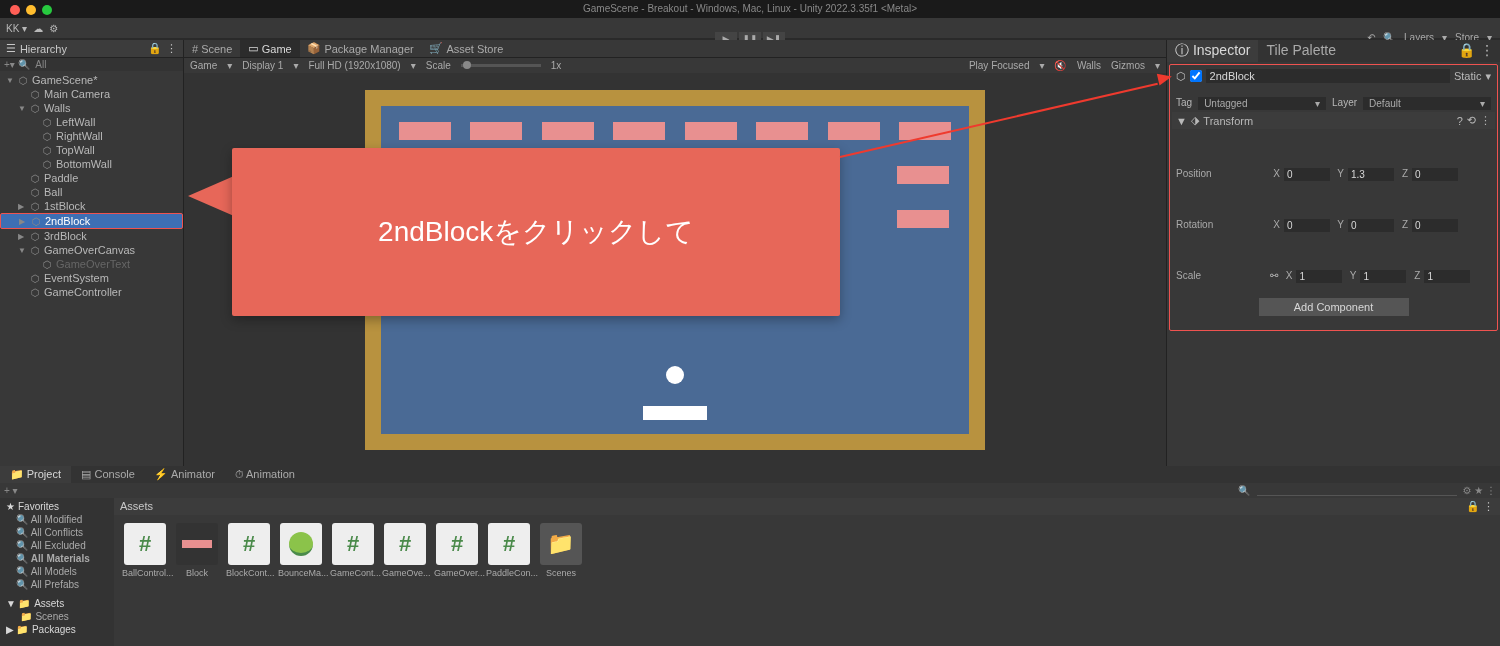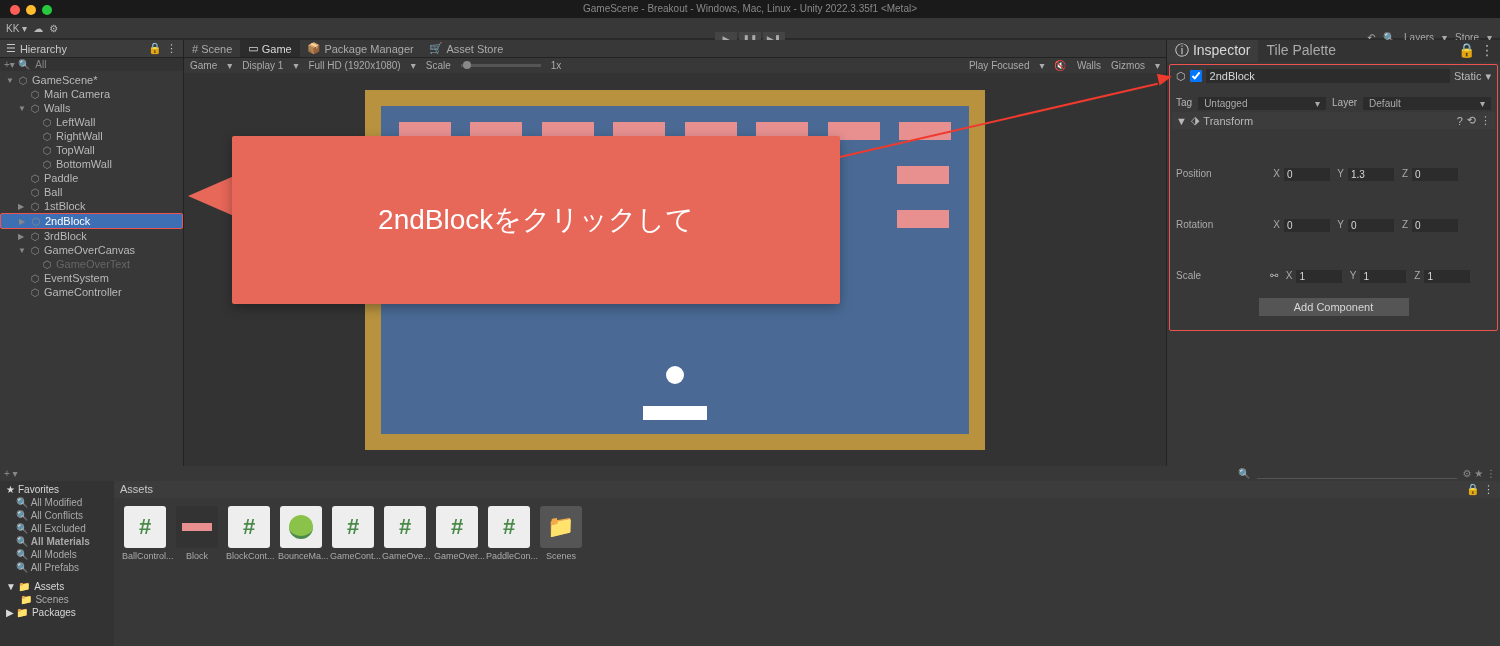--- a/index.html
+++ b/index.html
@@ -64,21 +64,21 @@
 .fav-col { width: 114px; background: #333; font-size: 10px; padding: 2px; }
 .fav-item { padding: 1px 4px; color: #aaa; display: flex; align-items: center; gap: 3px; }
 .asset-area { flex: 1; display: flex; flex-direction: column; }
 .asset-header { background: #3c3c3c; padding: 2px 6px; font-size: 11px; color: #c8c8c8; display:flex; }
 .asset-header .spacer{flex:1;}
 .asset-grid { flex: 1; display: flex; gap: 6px; padding: 8px; align-items: flex-start; }
 .asset-item { width: 46px; text-align: center; font-size: 9px; color: #aaa; }
 .asset-icon { width: 42px; height: 42px; background: #eee; border-radius: 3px; margin: 0 auto 3px; display: flex; align-items: center; justify-content: center; font-size: 22px; color: #4a8a4a; font-weight: bold; }
 .asset-icon.dark { background: #333; }
 .asset-icon.folder { background: #555; color: #555; }
-.callout { position: absolute; top: 136px; left: 232px; width: 608px; height: 168px; background: #e76759; color: #fff; display: flex; flex-direction: column; align-items: center; justify-content: center; font-size: 28px; border-radius: 2px; box-shadow: 0 4px 12px rgba(0,0,0,0.3); z-index: 5; }
+.callout { position: absolute; top: 148px; left: 232px; width: 608px; height: 168px; background: #e76759; color: #fff; display: flex; flex-direction: column; align-items: center; justify-content: center; font-size: 28px; border-radius: 2px; box-shadow: 0 4px 12px rgba(0,0,0,0.3); z-index: 5; }
 .callout-arrow-left { position: absolute; top: 176px; left: 188px; width: 0; height: 0; border-top: 20px solid transparent; border-bottom: 20px solid transparent; border-right: 46px solid #e76759; z-index: 5; }
 .arrow-line { position: absolute; top: 156px; left: 840px; width: 326px; height: 2px; background: #ef3a2e; z-index: 6; transform-origin: left center; transform: rotate(-13deg); }
 .arrow-head { position: absolute; top: 72px; left: 1158px; width: 0; height: 0; border-top: 6px solid transparent; border-bottom: 6px solid transparent; border-left: 14px solid #ef3a2e; z-index: 6; transform: rotate(-13deg); }
 </style>
 </head>
 <body>
 
 <div class="mac-dots">
   <div class="mac-dot red"></div>
   <div class="mac-dot yellow"></div>
@@ -325,20 +325,26 @@
           <span class="axis">Z</span>
             <input class="val" value="1" style="">
         </div>
       </div>
       <div class="add-comp">Add Component</div>
     </div>
   </div>
 </div>
 
 <div class="bottom">
+  <div class="bot-tabs" id="bot-tabs">
+      <div class="bot-tab active">📁 Project</div>
+      <div class="bot-tab">▤ Console</div>
+      <div class="bot-tab">⚡ Animator</div>
+      <div class="bot-tab">⏱ Animation</div>
+    </div>
   <div style="padding:2px 4px;font-size:10px;color:#888;display:flex;">
       <span>+ ▾</span>
       <div style="flex:1"></div>
       <span>🔍</span>
       <span style="width:200px;border-bottom:1px solid #555;margin:0 6px;"></span>
       <span>⚙ ★ ⋮</span>
     </div>
   <div class="bot-body">
     <div class="fav-col">
       <div class="fav-item" style="color:#d8d8d8;">★ <span>Favorites</span></div>

